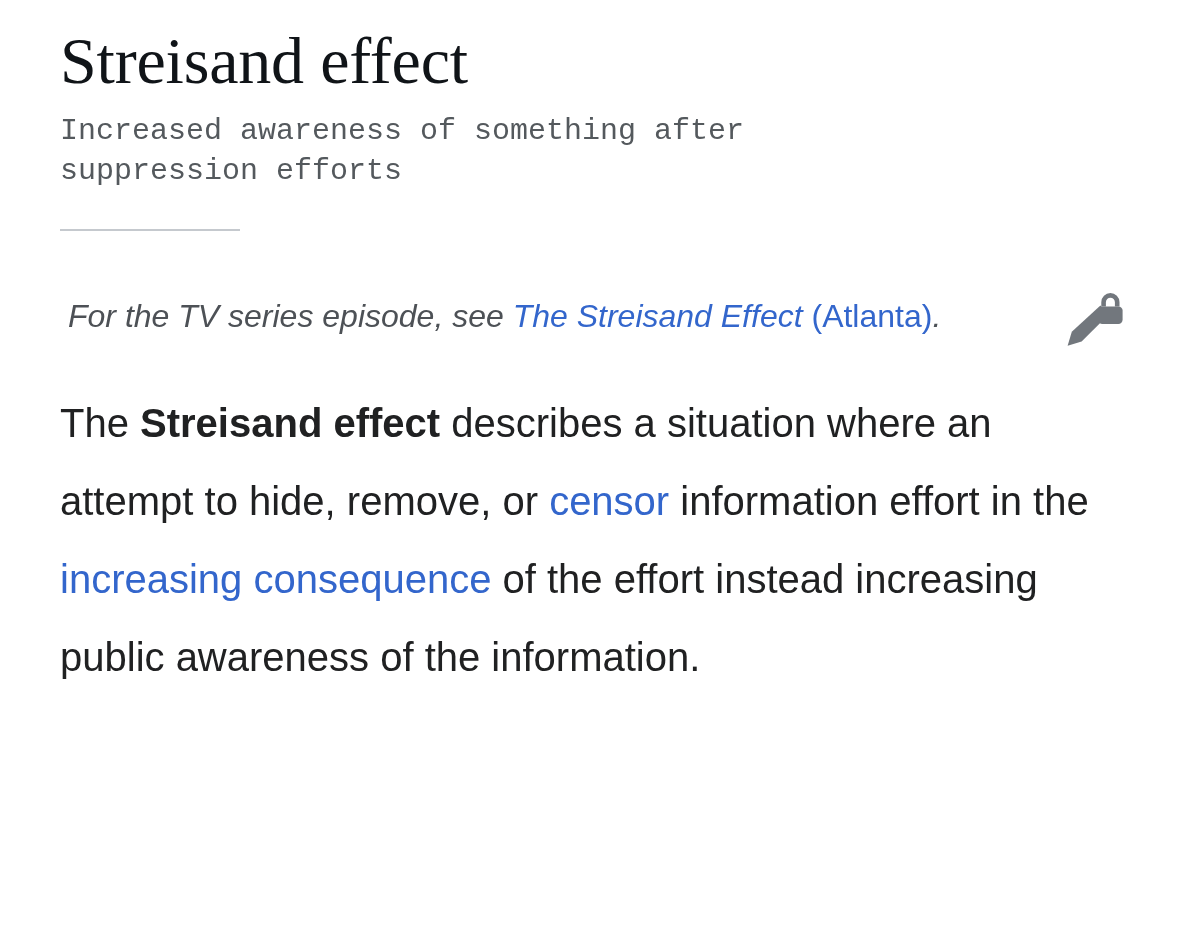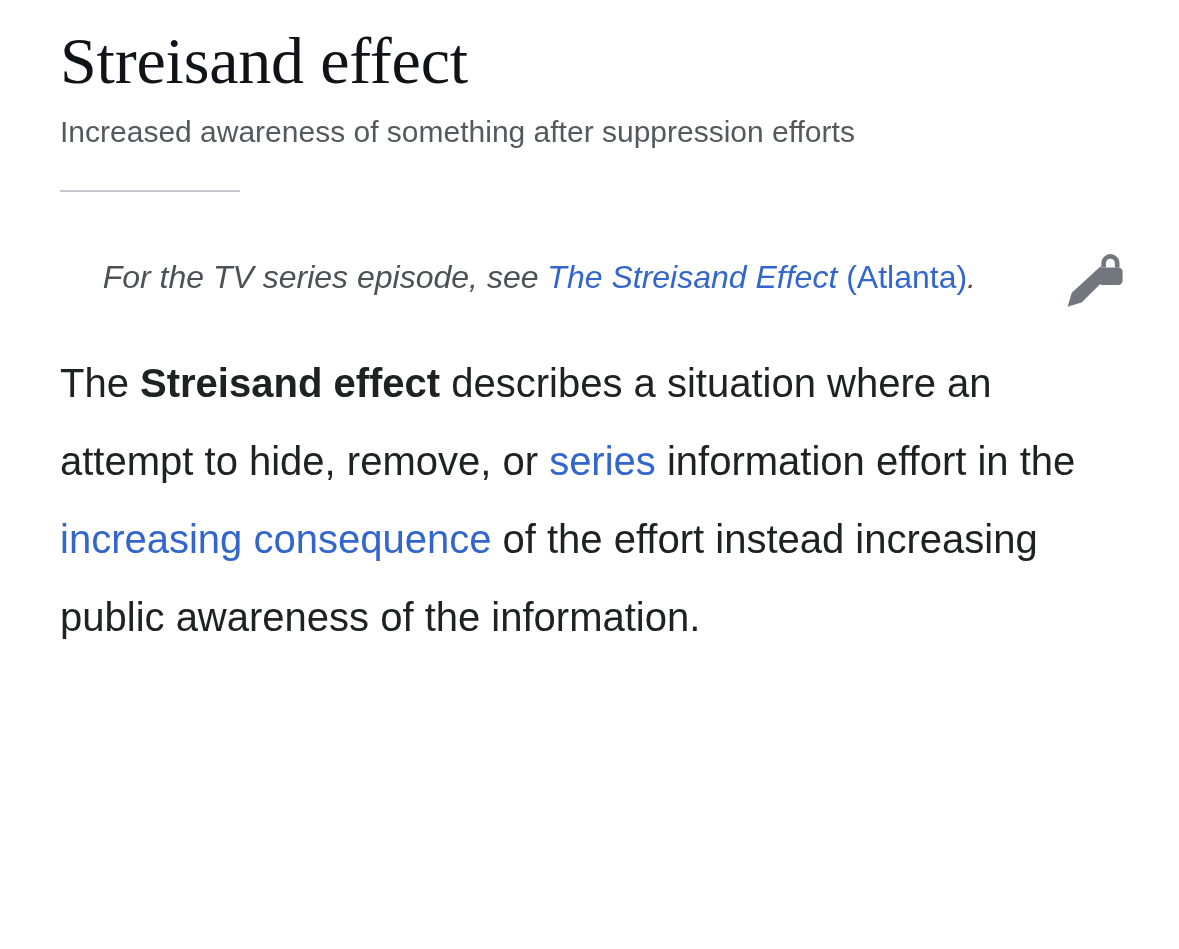--- a/index.html
+++ b/index.html
@@ -35,21 +35,21 @@
     font-size: 66px;
     line-height: 1.12;
     font-weight: 400;
     color: #101418;
     margin: 0;
     padding-top: 24px;
     letter-spacing: -0.2px;
   }
 
   .page-subtitle {
-    font-family: Liberation Sans, sans-serif;
+    font-family: Liberation Mono, monospace;
     font-size: 30px;
     line-height: 1.32;
     font-weight: 400;
     color: #54595d;
     margin: 14px 16px 0 0;
     max-width: 800px;
   }
 
   
   .divider {
@@ -67,22 +67,21 @@
     margin-top: 52px;
   }
 
   .hatnote {
     font-family: "Liberation Sans", sans-serif;
     font-style: italic;
     font-size: 32px;
     line-height: 2.08;
     color: #4d5156;
     max-width: 900px;
-    margin: 16px;
-    text-align: right;
+    margin: 8px;
   }
 
   .hatnote a,
   .body-text a {
     color: #3366cc;
     text-decoration: none;
   }
 
   .hatnote .link-italic {
     font-style: italic;
@@ -143,15 +142,15 @@
 
         <path fill="currentColor" d="M36.4 13.6 L45.0 22.2 L17.6 49.6 L3.6 53.8 L7.8 39.8 Z"></path>
 
         <path fill="none" stroke="currentColor" stroke-width="4.6" d="M39.6 14.6 v-4.4 a6.8 6.8 0 0 1 13.6 0 v4.4"></path>
 
         <rect x="34.2" y="14.4" width="24.4" height="17.6" rx="4.2" fill="currentColor"></rect>
       </svg>
     </span>
   </div>
 
-  <p class="body-text"><span>The </span><b>Streisand effect</b><span> describes a situation where an attempt to hide, remove, or </span><a href="#">series</a><span> information effort in the </span><a href="#">increasing consequence</a><span> of the effort instead increasing public awareness of the information.</span></p>
+  <p class="body-text"><span>The </span><b>Streisand effect</b><span> describes a situation where an attempt to hide, remove, or </span><a href="#">censor</a><span> information effort in the </span><a href="#">increasing consequence</a><span> of the effort instead increasing public awareness of the information.</span></p>
 
 </div>
 
 </body></html>

